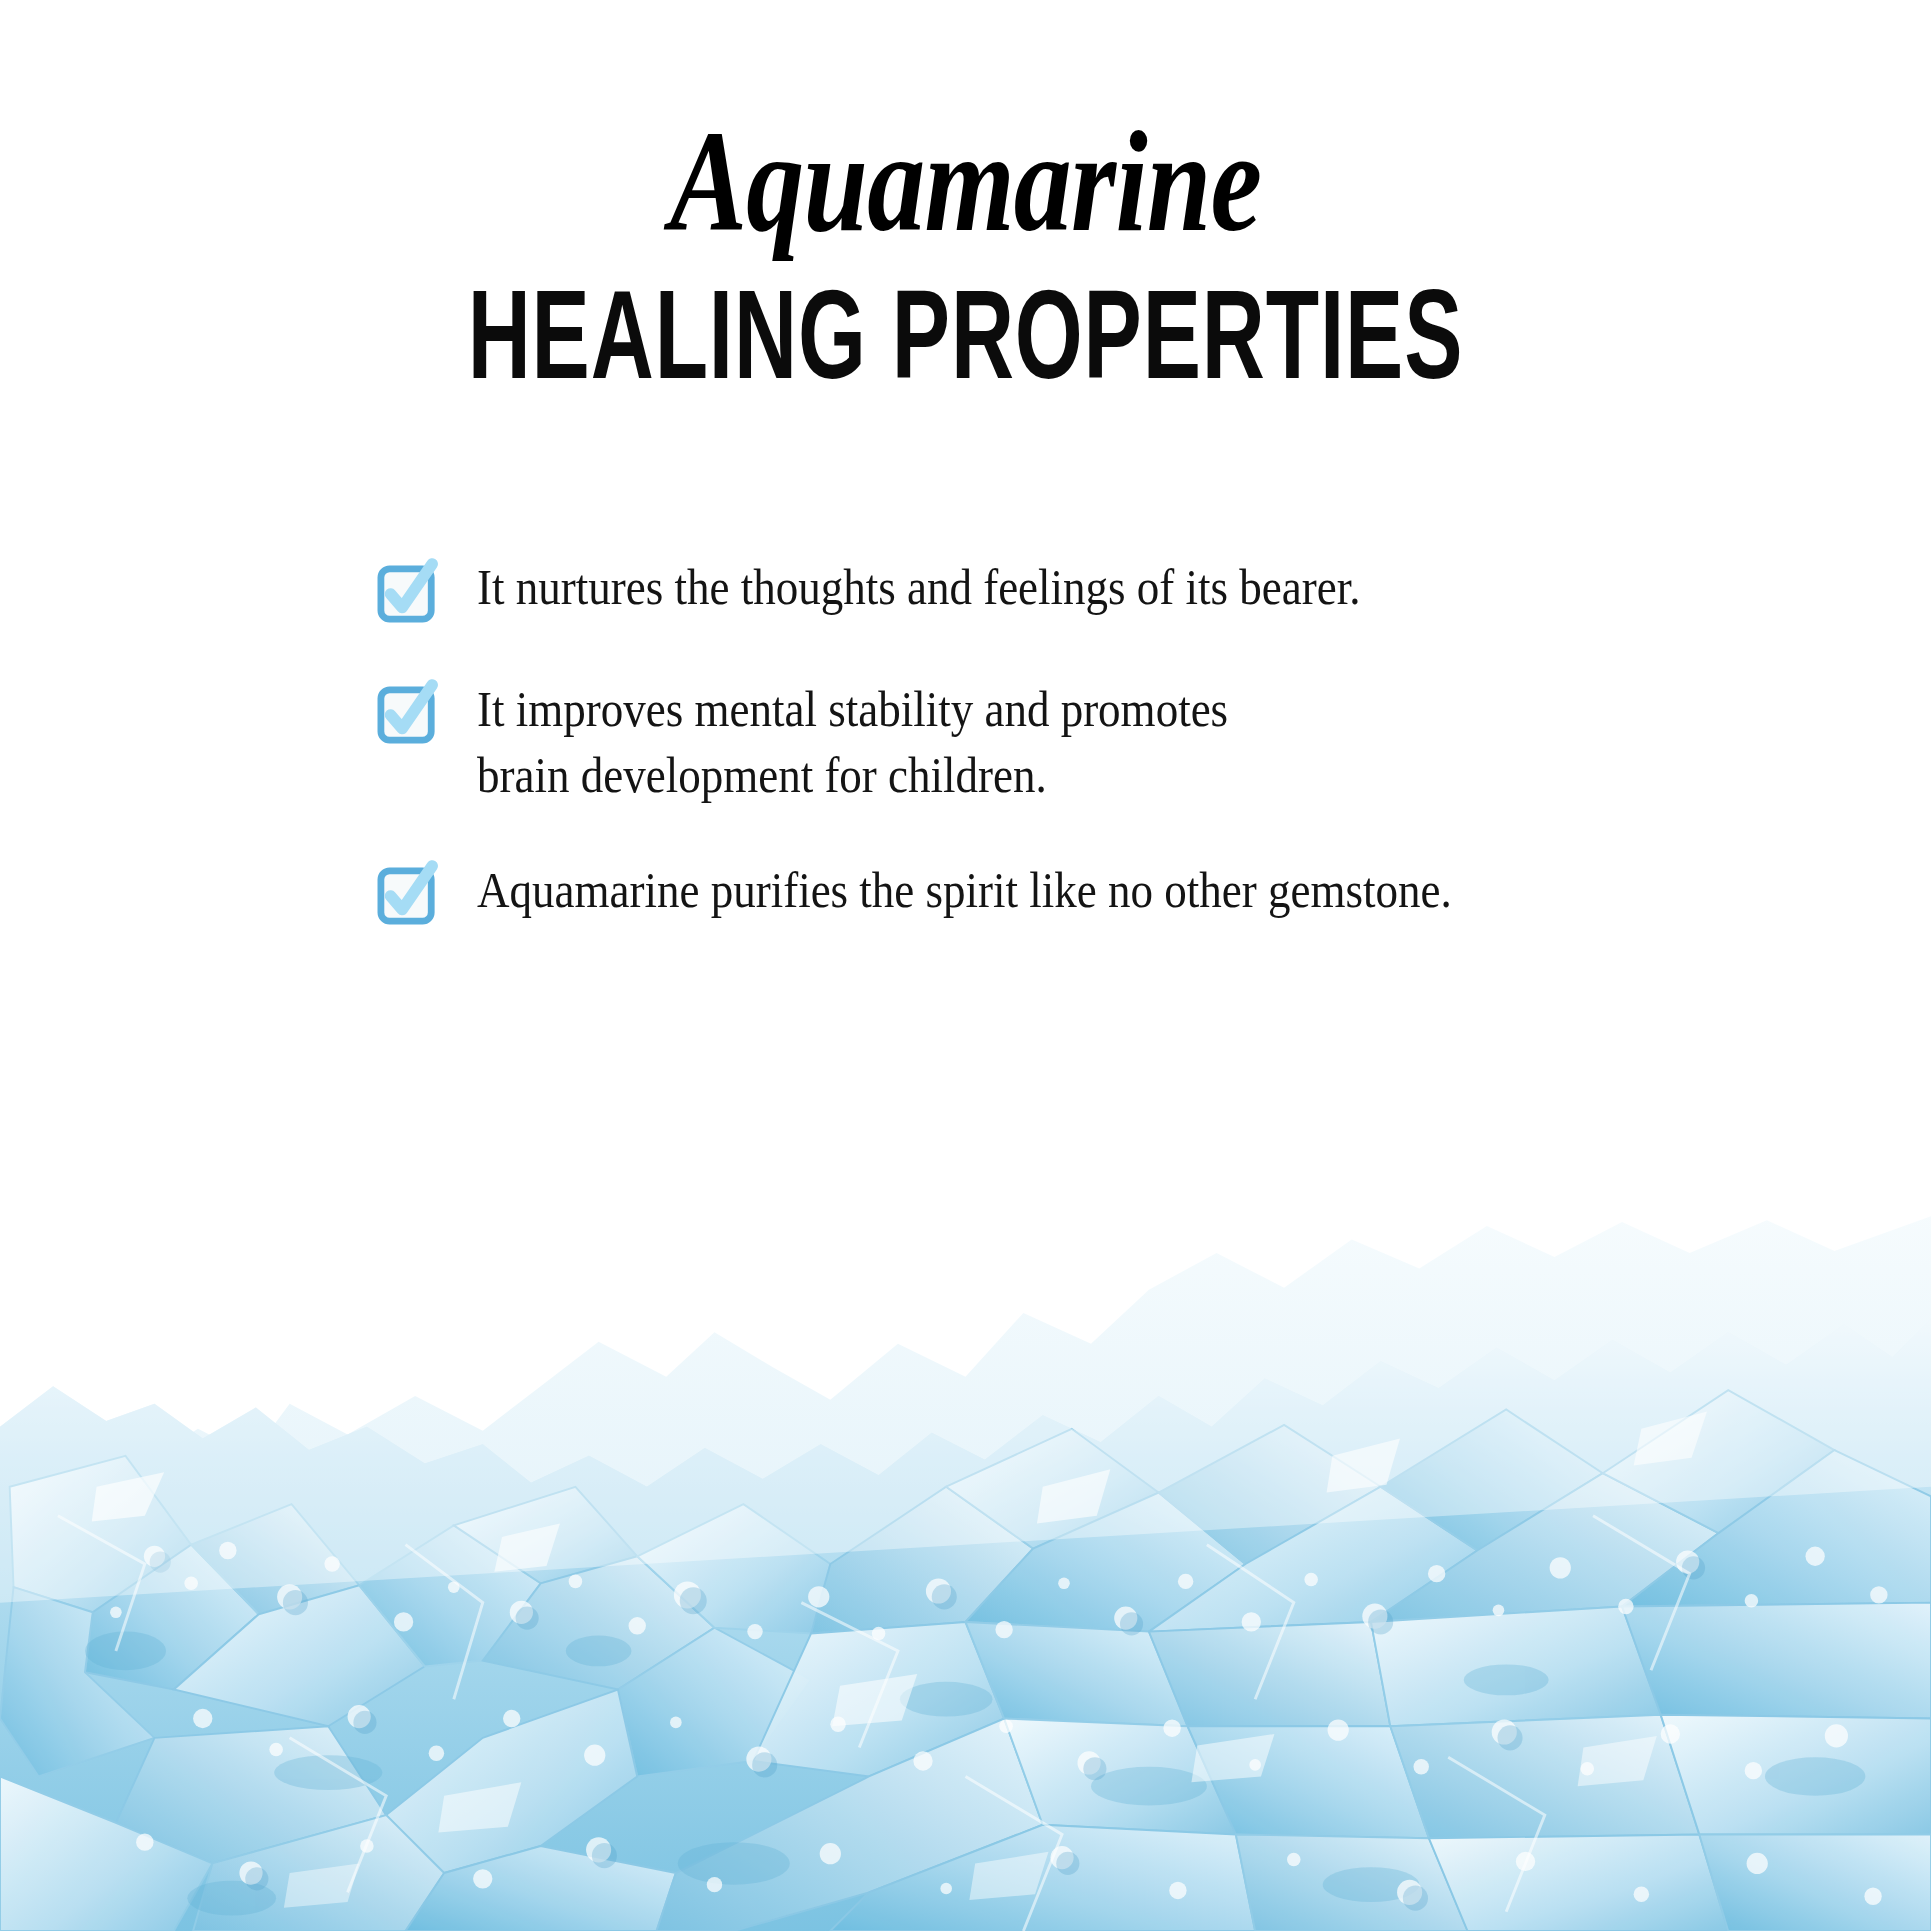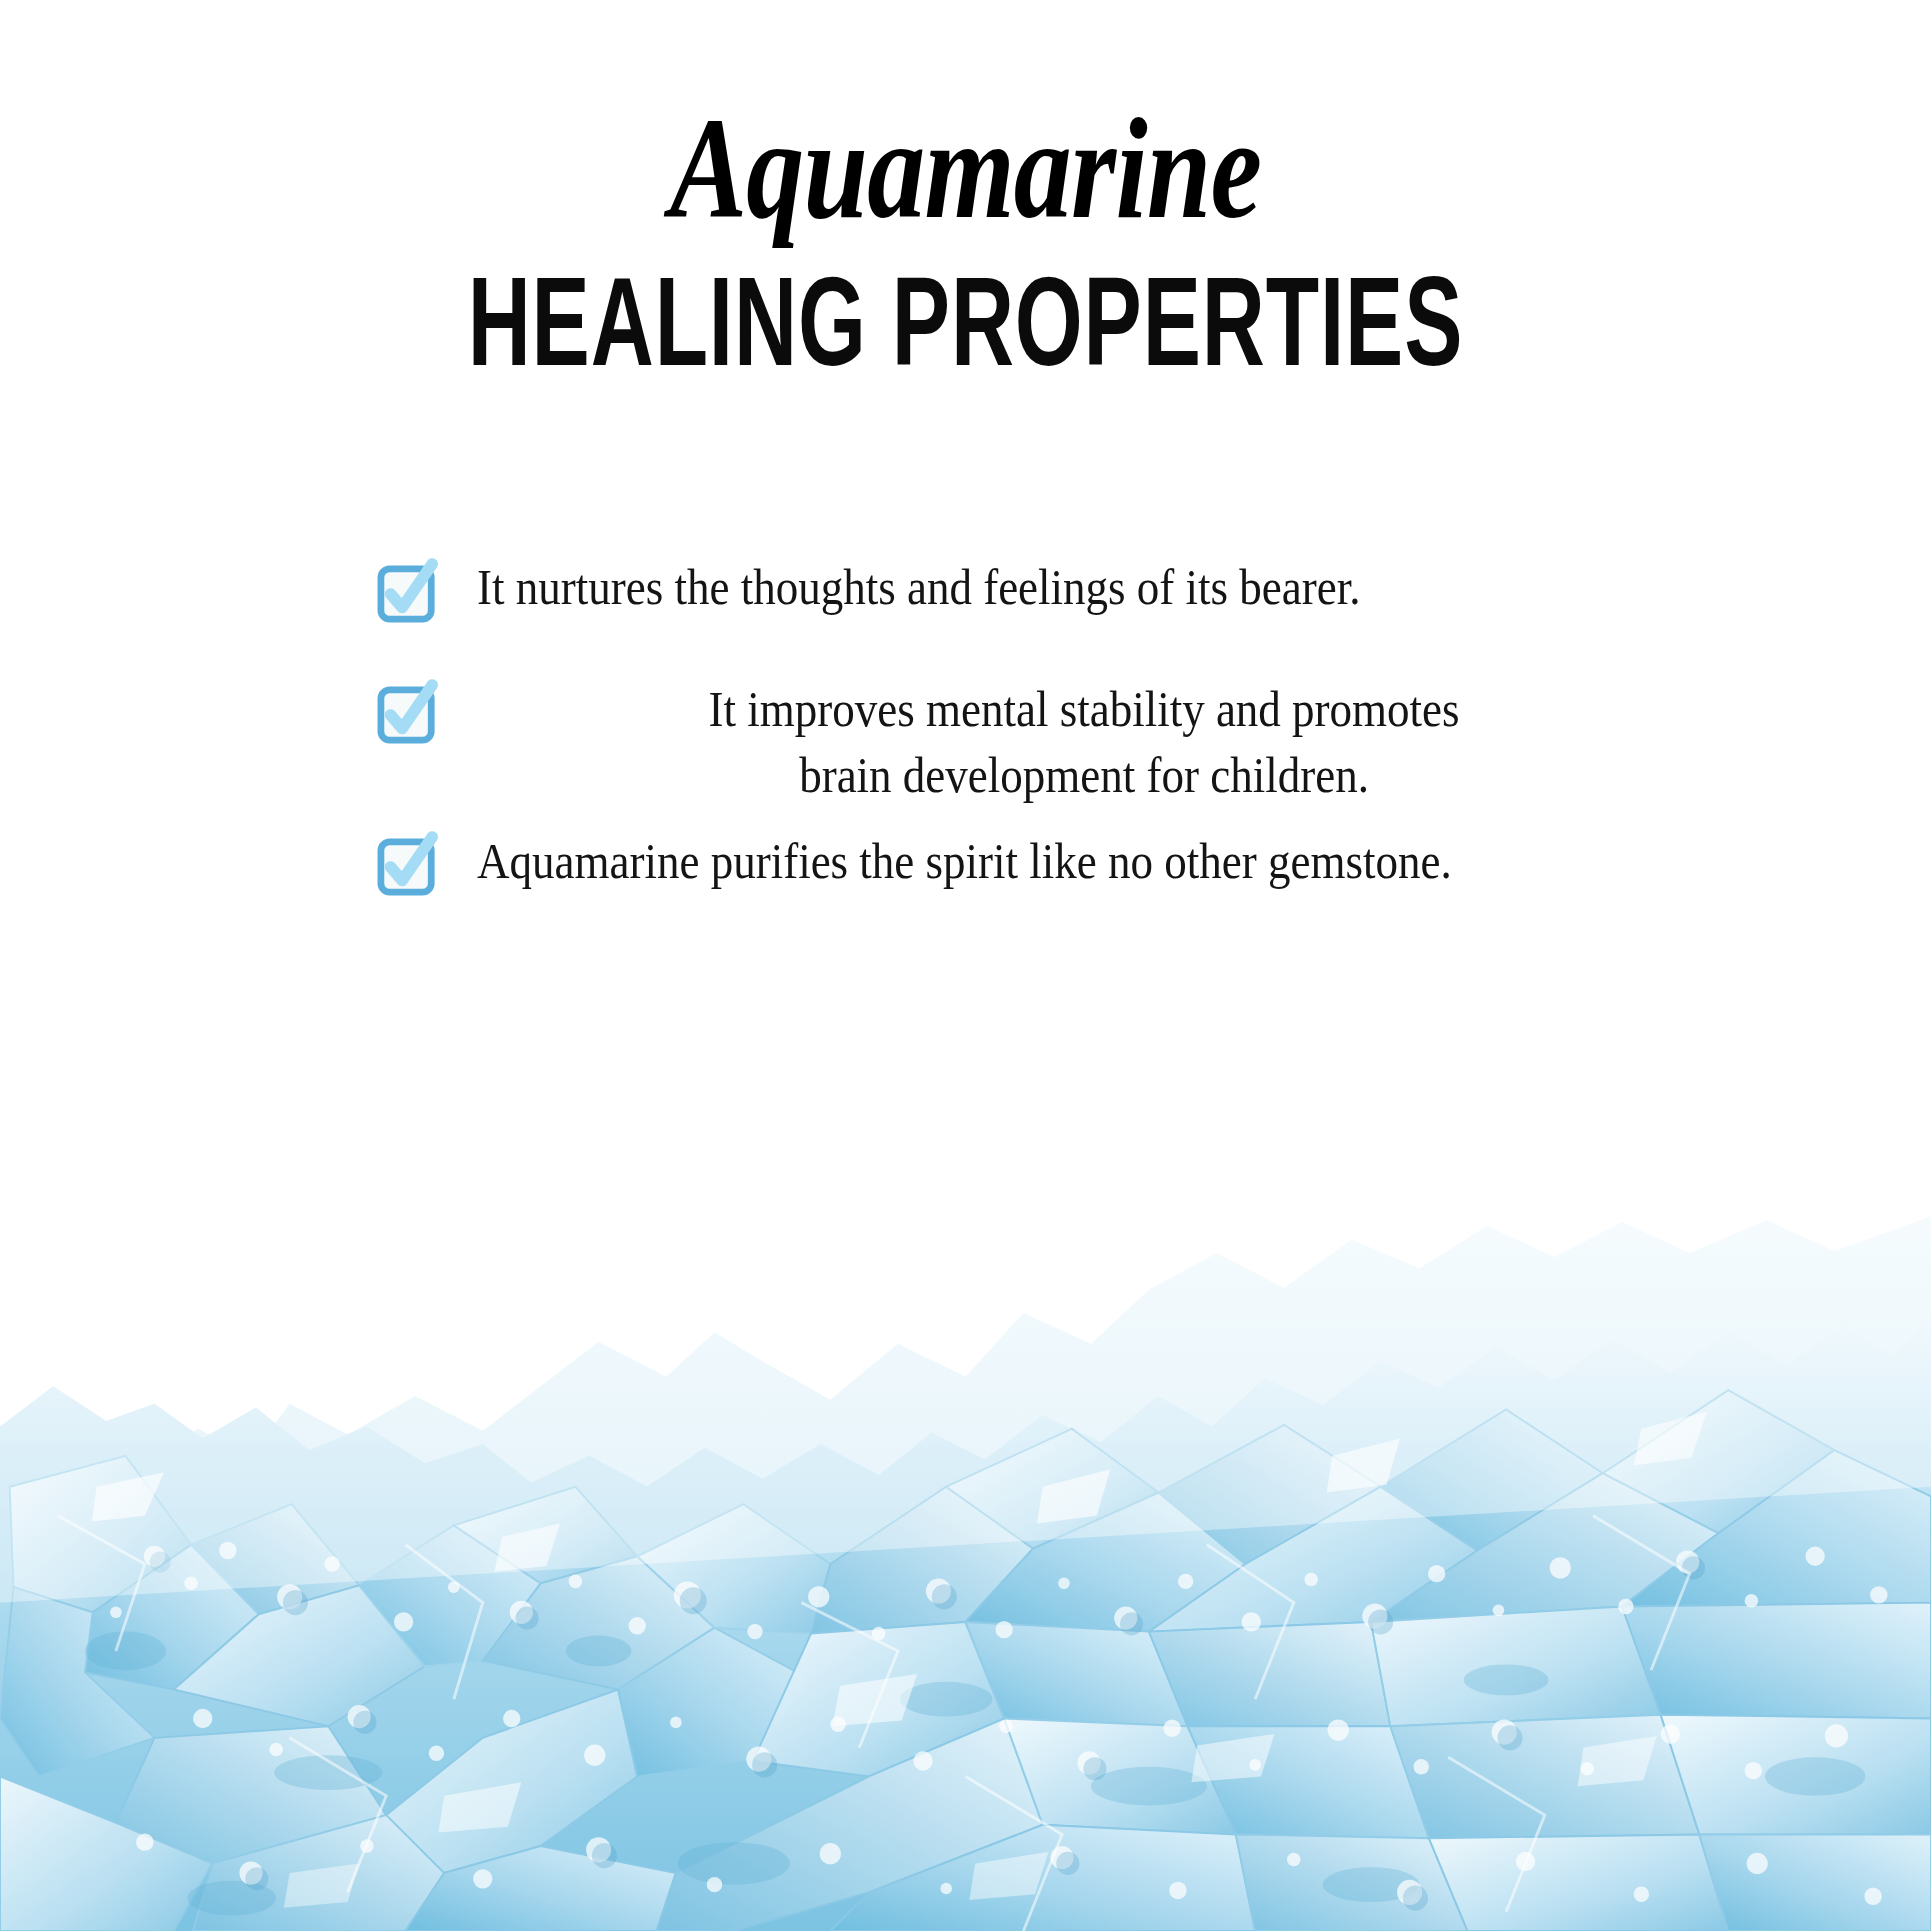--- a/index.html
+++ b/index.html
@@ -14,21 +14,21 @@
     height: 1931px;
     background: #ffffff;
     overflow: hidden;
     font-family: "Liberation Serif", "DejaVu Serif", serif;
   }
 
   
   .header {
     position: absolute;
     left: 0;
-    top: 3px;
+    top: 16px;
     width: 1931px;
     text-align: center;
   }
   .title-script {
     margin: 0;
     padding-top: 93px;
     font-family: "Liberation Serif", "DejaVu Serif", serif;
     font-style: italic;
     font-weight: 700;
     font-size: 145px;
@@ -59,21 +59,21 @@
     left: 378px;
     top: 554px;
     width: 1448px;
   }
   .check-item {
     position: relative;
     display: flex;
     align-items: flex-start;
     margin-bottom: 52px;
   }
-  .check-item.tight { margin-bottom: 19px; text-align: center; }
+  .check-item.tight { margin-bottom: 48px; }
 
   .checkbox-icon {
     position: relative;
     flex: 0 0 auto;
     width: 60px;
     height: 62px;
     margin-top: 7.7px;
   }
   .checkbox-icon svg {
     position: absolute;

